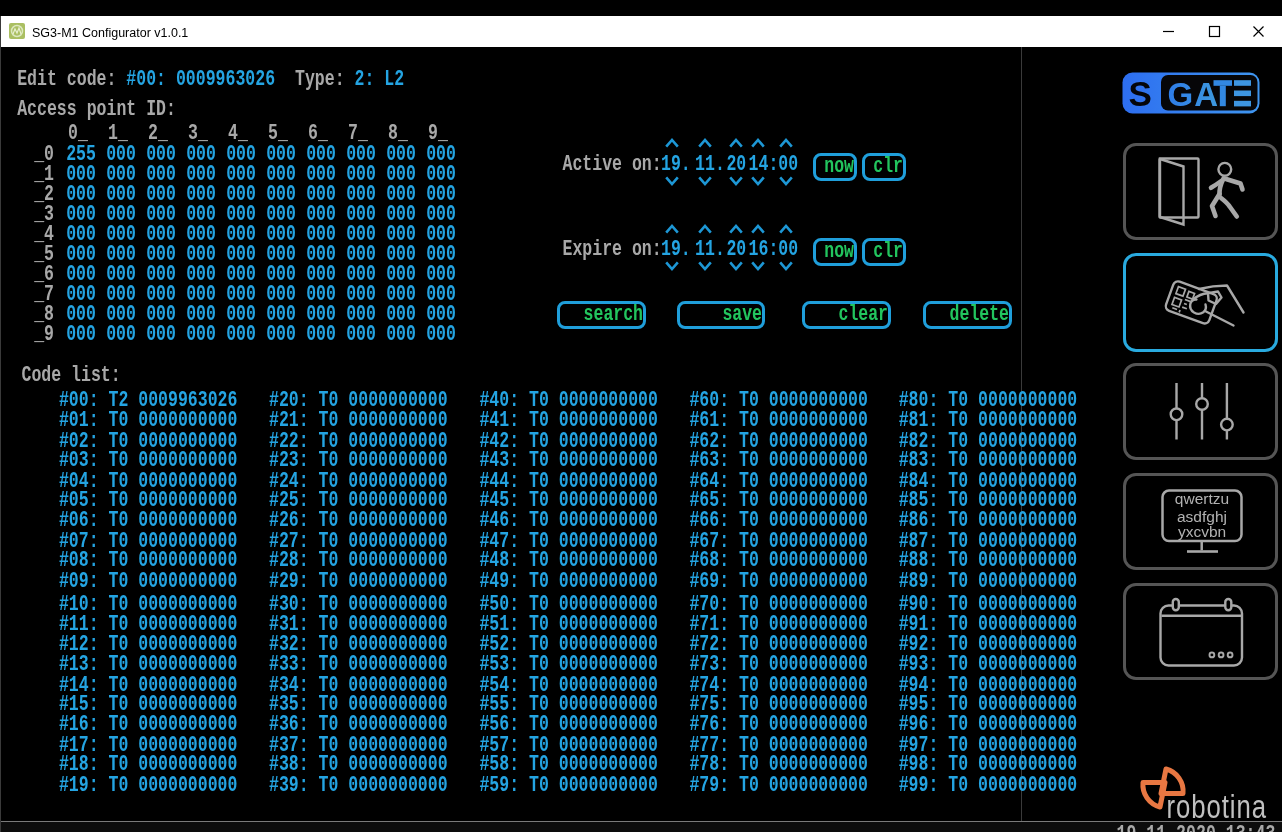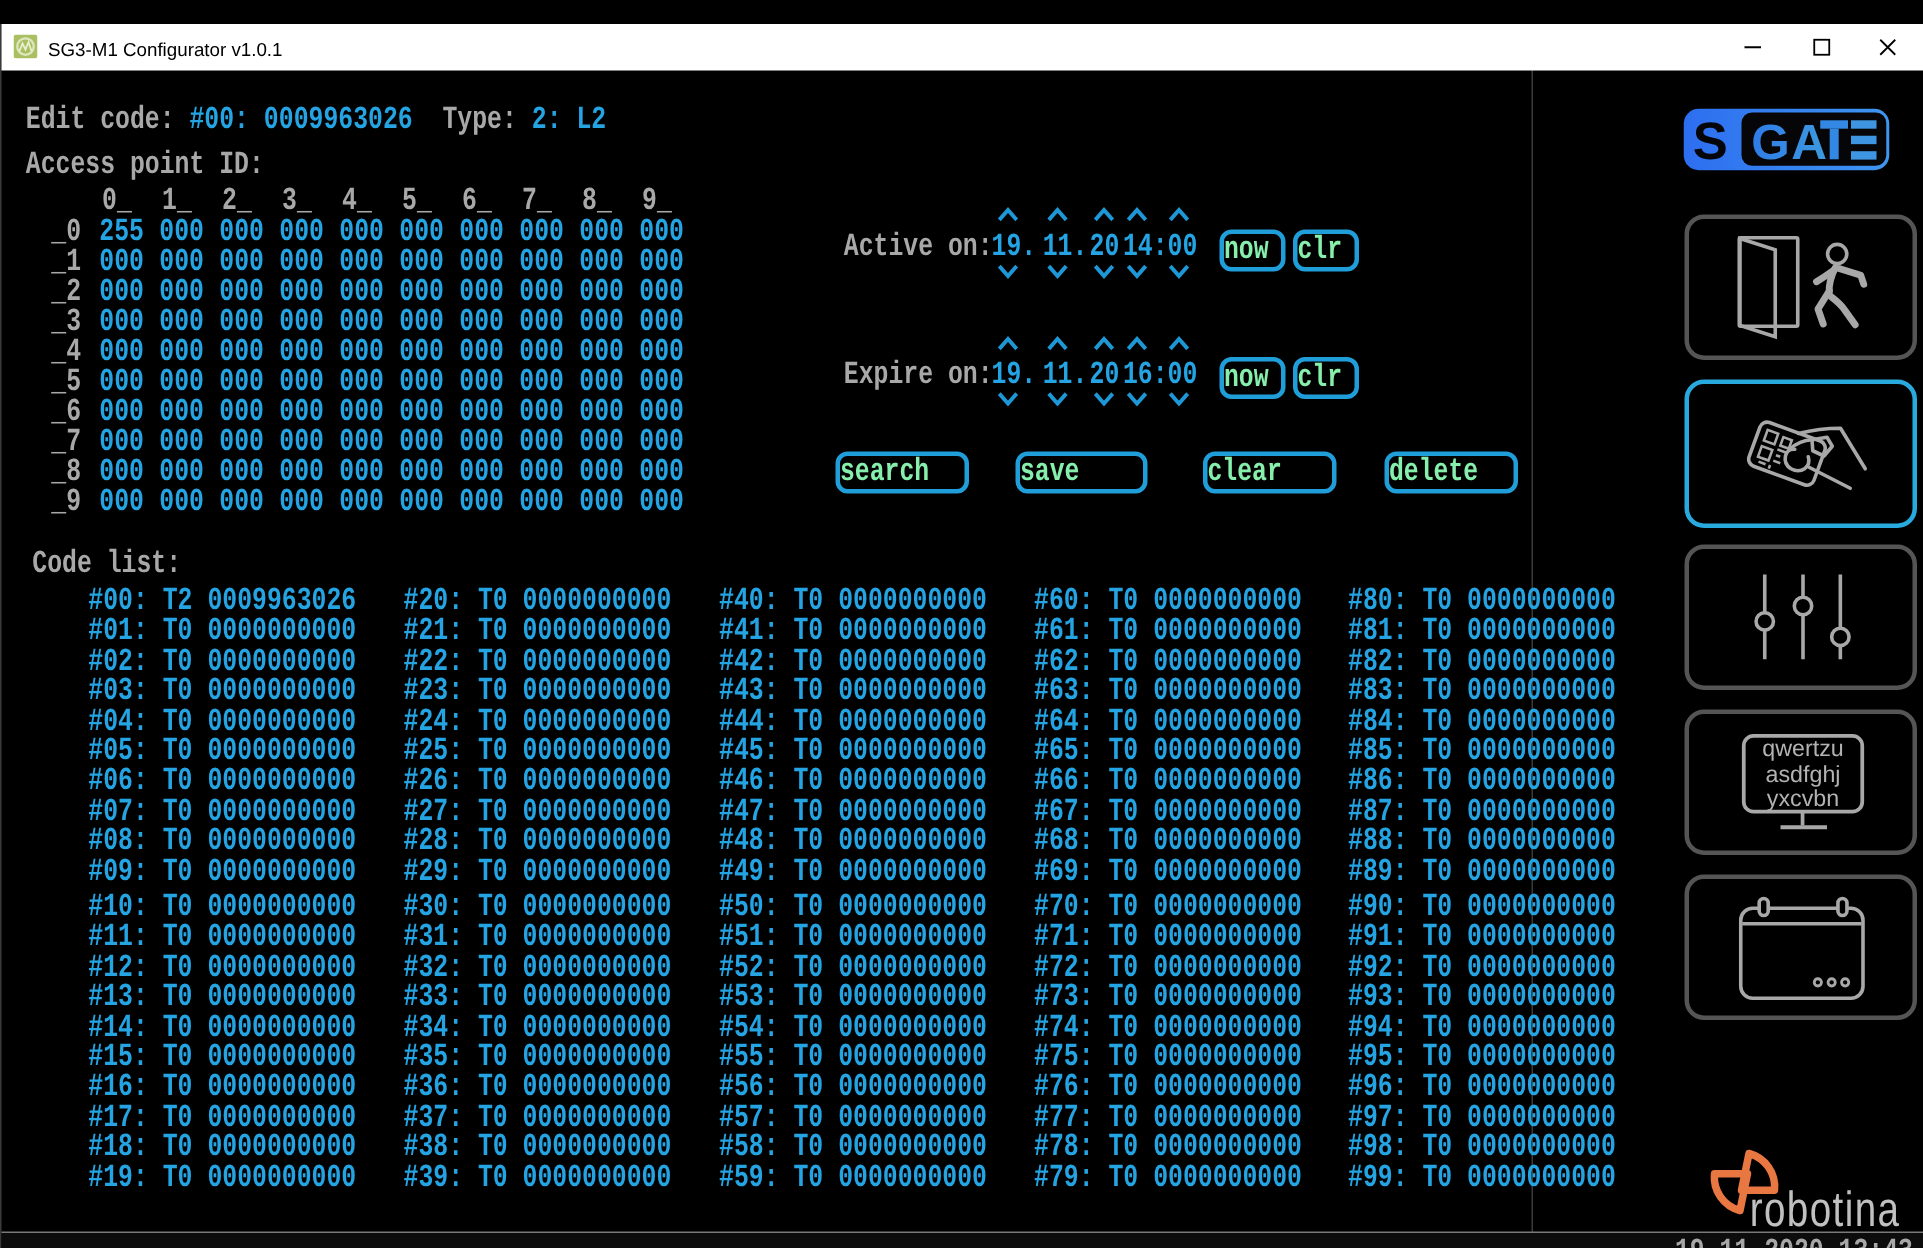--- a/index.html
+++ b/index.html
@@ -5,22 +5,22 @@
 * { margin:0; padding:0; box-sizing:border-box; }
 html,body { width:1282px; height:832px; background:#000; overflow:hidden; }
 #win { position:absolute; left:0; top:16px; width:1022px; height:832px; background:#000;
   border-left:1px solid #3a3a3a; border-right:1px solid #3a3a3a; border-bottom:3px solid #701a75; }
 #titlebar { position:absolute; left:0; top:0; width:1282px; height:31px; background:#ffffff; }
 #titlebar .ttl { position:absolute; left:31px; top:9.5px; font:12.5px "Liberation Sans",sans-serif; color:#000; }
 .t { position:absolute; font-family:"Liberation Mono",monospace; font-weight:bold; font-size:16.55px; line-height:15.385px; white-space:pre; transform:translateY(1.6px) scaleY(1.3); transform-origin:0 0; }
 .g { color:#a8a8a8; }
 .b { color:#24a4e2; }
 .cell { display:inline-block; width:40px; }
-.btn { position:absolute; border:3px solid #1f9eda; border-radius:8px; color:#86efac;
-  font-family:"Liberation Mono",monospace; font-weight:bold; font-size:16.5px; text-align:left; }
+.btn { position:absolute; border:3px solid #1f9eda; border-radius:8px; color:#22c55e;
+  font-family:"Liberation Mono",monospace; font-weight:bold; font-size:16.5px; text-align:right; }
 .btn span { display:block; transform:scaleY(1.3); transform-origin:50% 50%; font-size:16.5px; }
 .sbtn { position:absolute; left:1122px; width:155px; height:97px; border:3px solid #555555; border-radius:13px; }
 .chev { position:absolute; width:16px; height:10px; }
 </style>
 </head>
 <body>
 <div id="win">
   <div id="titlebar">
     <svg style="position:absolute;left:8px;top:7px" width="16" height="16">
       <rect x="0" y="0" width="16" height="16" rx="2" fill="#aabf62"></rect>

